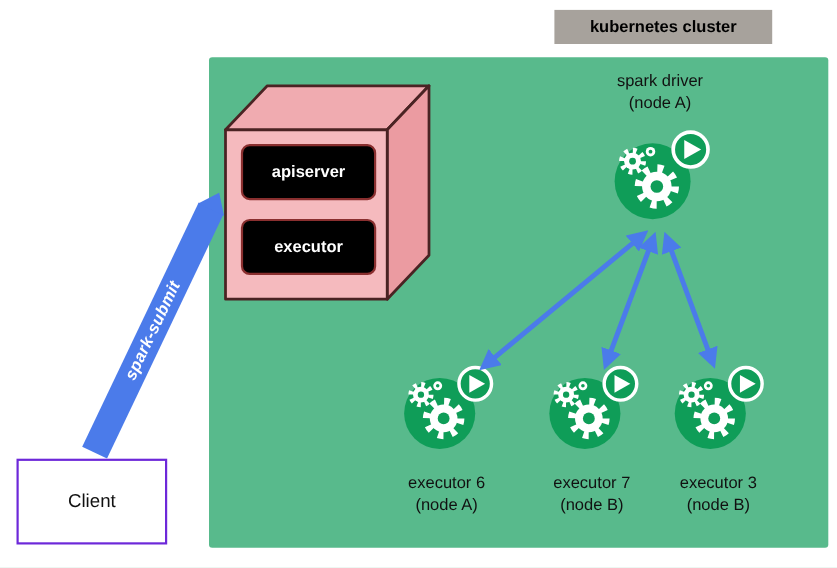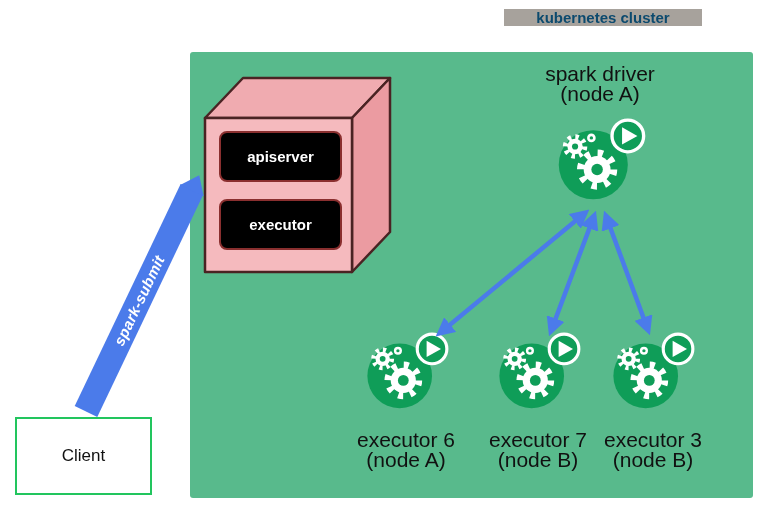--- a/index.html
+++ b/index.html
@@ -3,63 +3,63 @@
 <meta charset="utf-8">
 <style>
   html,body{margin:0;padding:0;background:#ffffff;}
   .canvas{position:relative;width:761px;height:516px;background:#ffffff;
           font-family:"Liberation Sans",sans-serif;overflow:hidden;}
 
   
   .cluster-bg{position:absolute;left:190px;top:52px;width:563px;height:446px;
               background:#58ba8c;border-radius:3px;z-index:0;}
 
-  .cluster-label{position:absolute;left:504px;top:9px;width:198px;height:17px;
-                 background:#a7a29c;color:#0c4a6e;font-weight:bold;font-size:15px;
+  .cluster-label{position:absolute;left:504px;top:9px;width:198px;height:31px;
+                 background:#a7a29c;color:#000000;font-weight:bold;font-size:15px;
                  display:flex;align-items:center;justify-content:center;z-index:4;}
 
   
   .cube{position:absolute;left:200px;top:68px;z-index:1;}
   .cp-box{position:absolute;width:119px;height:47px;background:#000000;
           border:2px solid #8a2f2f;border-radius:8px;display:flex;align-items:center;
           justify-content:center;color:#ffffff;font-weight:bold;font-size:15px;z-index:2;}
   .cp-apiserver{left:219px;top:131px;}
   .cp-scheduler{left:219px;top:199px;}
 
   
   .pod{position:absolute;z-index:1;overflow:visible;}
   .pod-driver{left:553px;top:116px;width:94px;height:86px;}
   .pod-ex1{left:362px;top:330px;width:88px;height:81px;}
   .pod-ex2{left:494px;top:330px;width:88px;height:81px;}
   .pod-ex3{left:608px;top:330px;width:88px;height:81px;}
 
   
   .node-label{position:absolute;width:170px;text-align:center;color:#111111;
-              font-size:21px;line-height:20px;z-index:2;}
+              font-size:15px;line-height:20px;z-index:2;}
   .lbl-driver{left:515px;top:64px;}
   .lbl-ex1{left:321px;top:430px;}
   .lbl-ex2{left:453px;top:430px;}
   .lbl-ex3{left:568px;top:430px;}
 
   
   .arrows{position:absolute;left:0;top:0;z-index:3;pointer-events:none;}
 
   
   .submit-arrow{position:absolute;left:86px;top:399px;width:246px;height:25px;
                 background:#4b7bea;transform-origin:0 50%;transform:rotate(-64.5deg);
                 display:flex;align-items:center;justify-content:center;z-index:3;}
   .submit-arrow span{color:#ffffff;font-weight:bold;font-style:italic;font-size:15px;
                      letter-spacing:0.3px;}
   .submit-arrow .head{position:absolute;right:-16px;top:50%;transform:translateY(-50%);
                       width:0;height:0;border-left:17px solid #4b7bea;
                       border-top:13px solid transparent;border-bottom:13px solid transparent;}
 
   
   .client-box{position:absolute;left:15px;top:417px;width:133px;height:74px;
-              background:#ffffff;border:2px solid #22c55e;display:flex;align-items:center;
+              background:#ffffff;border:2px solid #6d28d9;display:flex;align-items:center;
               justify-content:center;font-size:17px;color:#111111;z-index:4;}
 </style>
 </head>
 <body>
 
 <div class="canvas">
 
   <svg width="0" height="0" style="position:absolute" aria-hidden="true">
     <defs>
       <g id="pod-icon">

